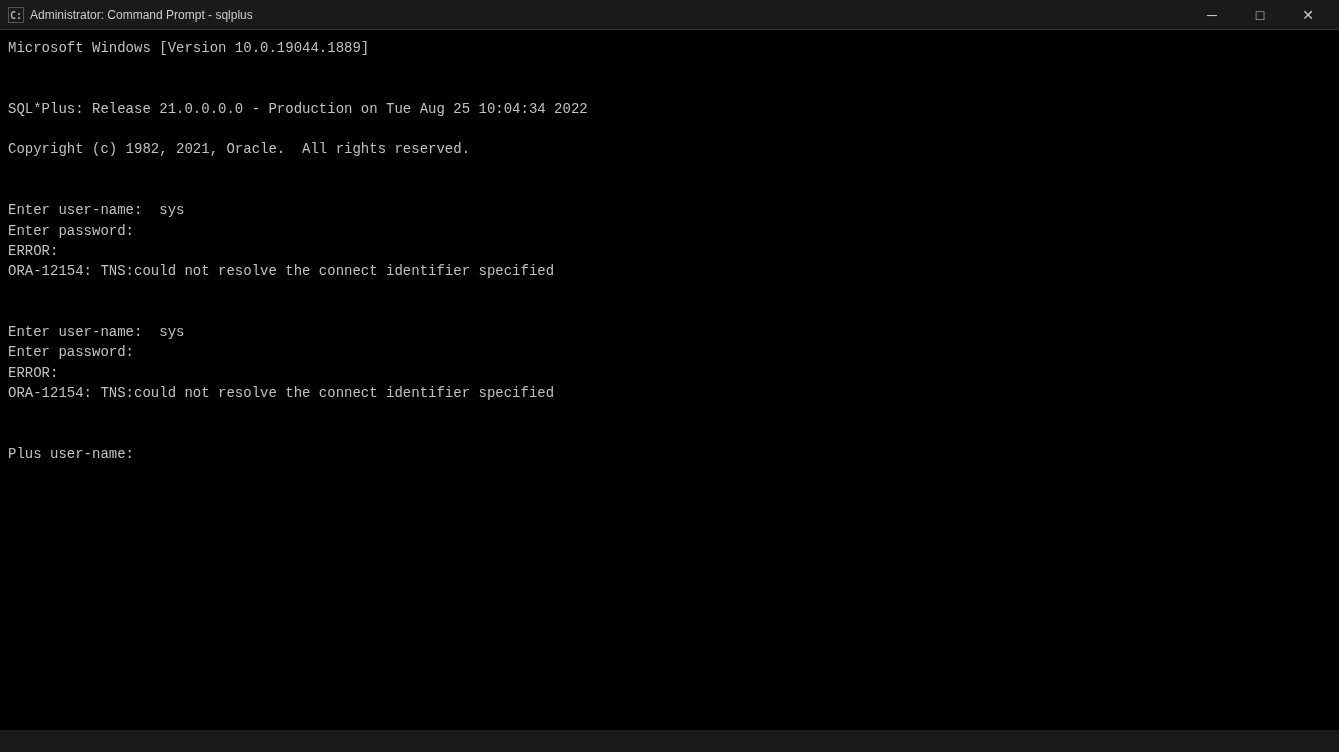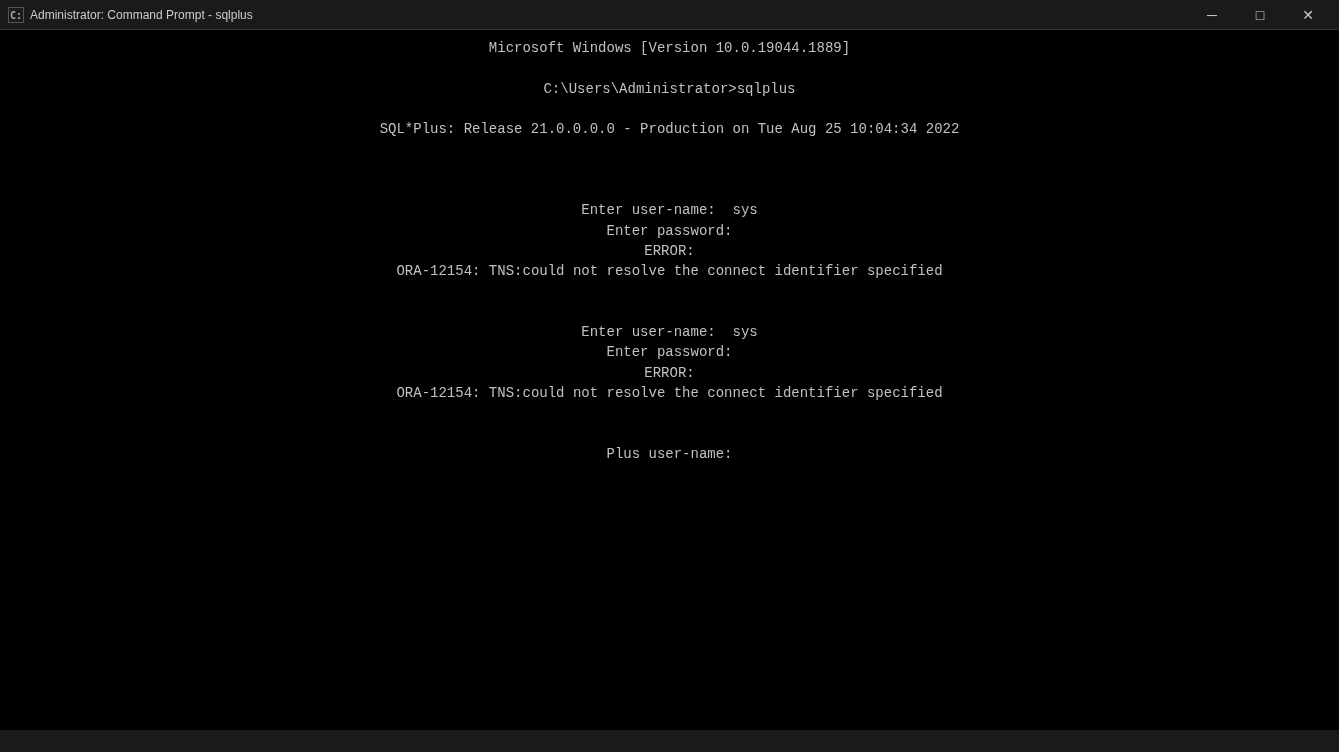--- a/index.html
+++ b/index.html
@@ -79,21 +79,20 @@
     }
 
     .terminal-body {
       flex: 1;
       background: #000;
       padding: 8px 8px;
       overflow: hidden;
       color: #c0c0c0;
       font-size: 14px;
       line-height: 1.4;
-      text-align: center;
     }
 
     .terminal-line {
       white-space: pre;
       color: #c0c0c0;
       font-size: 14px;
       line-height: 1.45;
       font-family: 'Courier New', Courier, monospace;
     }
 
@@ -127,24 +126,24 @@
     <div class="title-bar-controls">
       <button class="title-bar-btn">─</button>
       <button class="title-bar-btn">□</button>
       <button class="title-bar-btn close">✕</button>
     </div>
   </div>
 
   <div class="terminal-body" id="terminal-content">
   <div class="terminal-line">Microsoft Windows [Version 10.0.19044.1889]</div>
       <div class="terminal-line empty"></div>
-      <div class="terminal-line">C:\Users\Administrator&gt;sqlplus</div>
       <div class="terminal-line empty"></div>
       <div class="terminal-line">SQL*Plus: Release 21.0.0.0.0 - Production on Tue Aug 25 10:04:34 2022</div>
       <div class="terminal-line empty"></div>
+      <div class="terminal-line">Copyright (c) 1982, 2021, Oracle.  All rights reserved.</div>
       <div class="terminal-line empty"></div>
       <div class="terminal-line empty"></div>
       <div class="terminal-line">Enter user-name:  sys</div>
       <div class="terminal-line">Enter password:</div>
       <div class="terminal-line">ERROR:</div>
       <div class="terminal-line">ORA-12154: TNS:could not resolve the connect identifier specified</div>
       <div class="terminal-line empty"></div>
       <div class="terminal-line empty"></div>
       <div class="terminal-line">Enter user-name:  sys</div>
       <div class="terminal-line">Enter password:</div>

